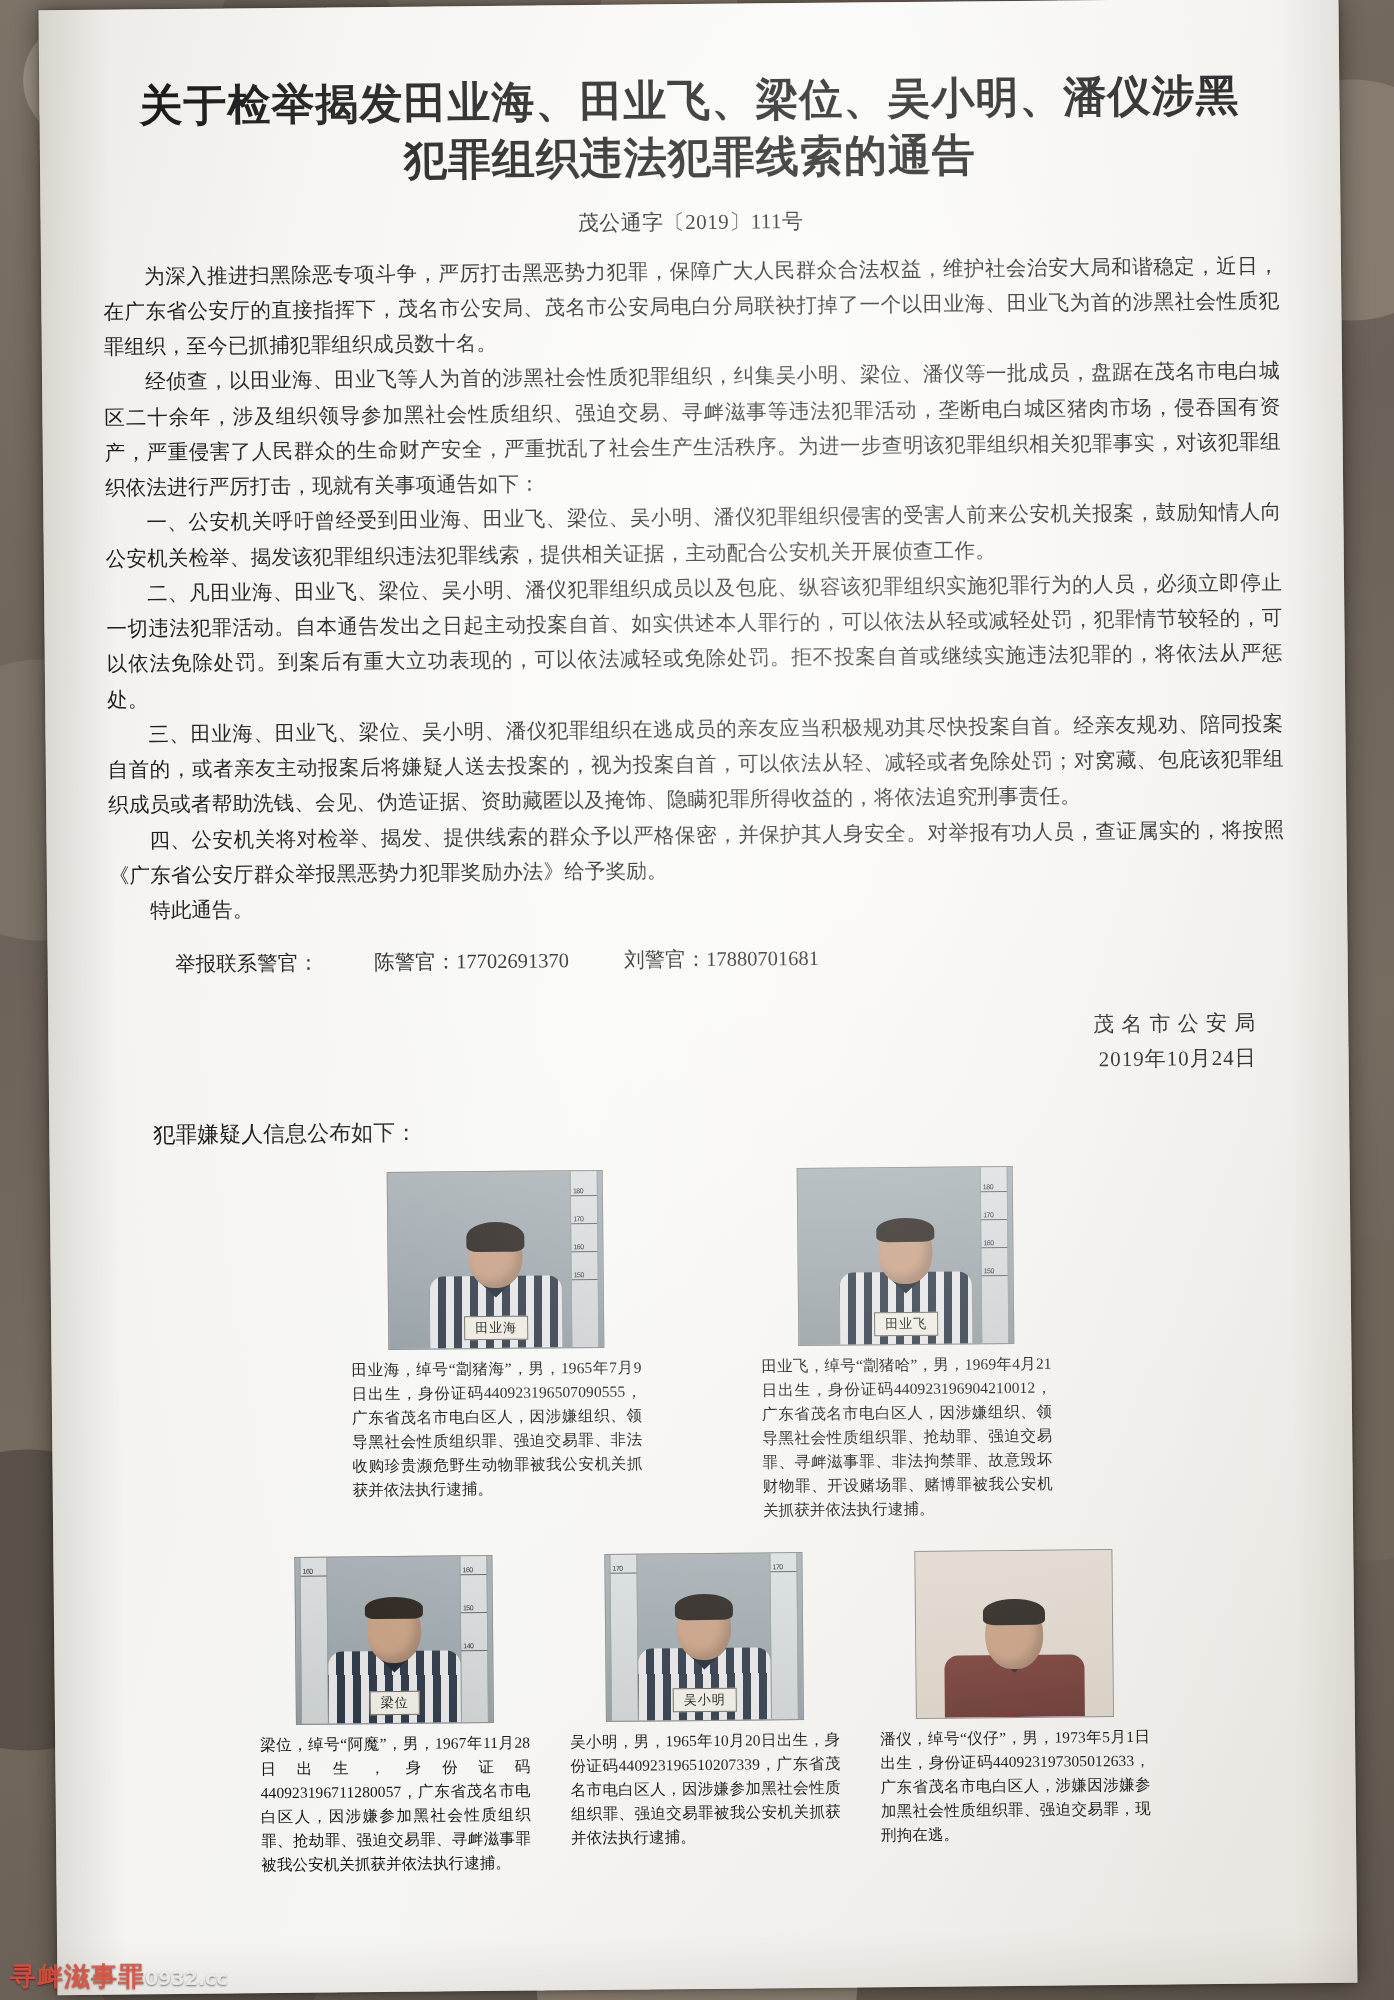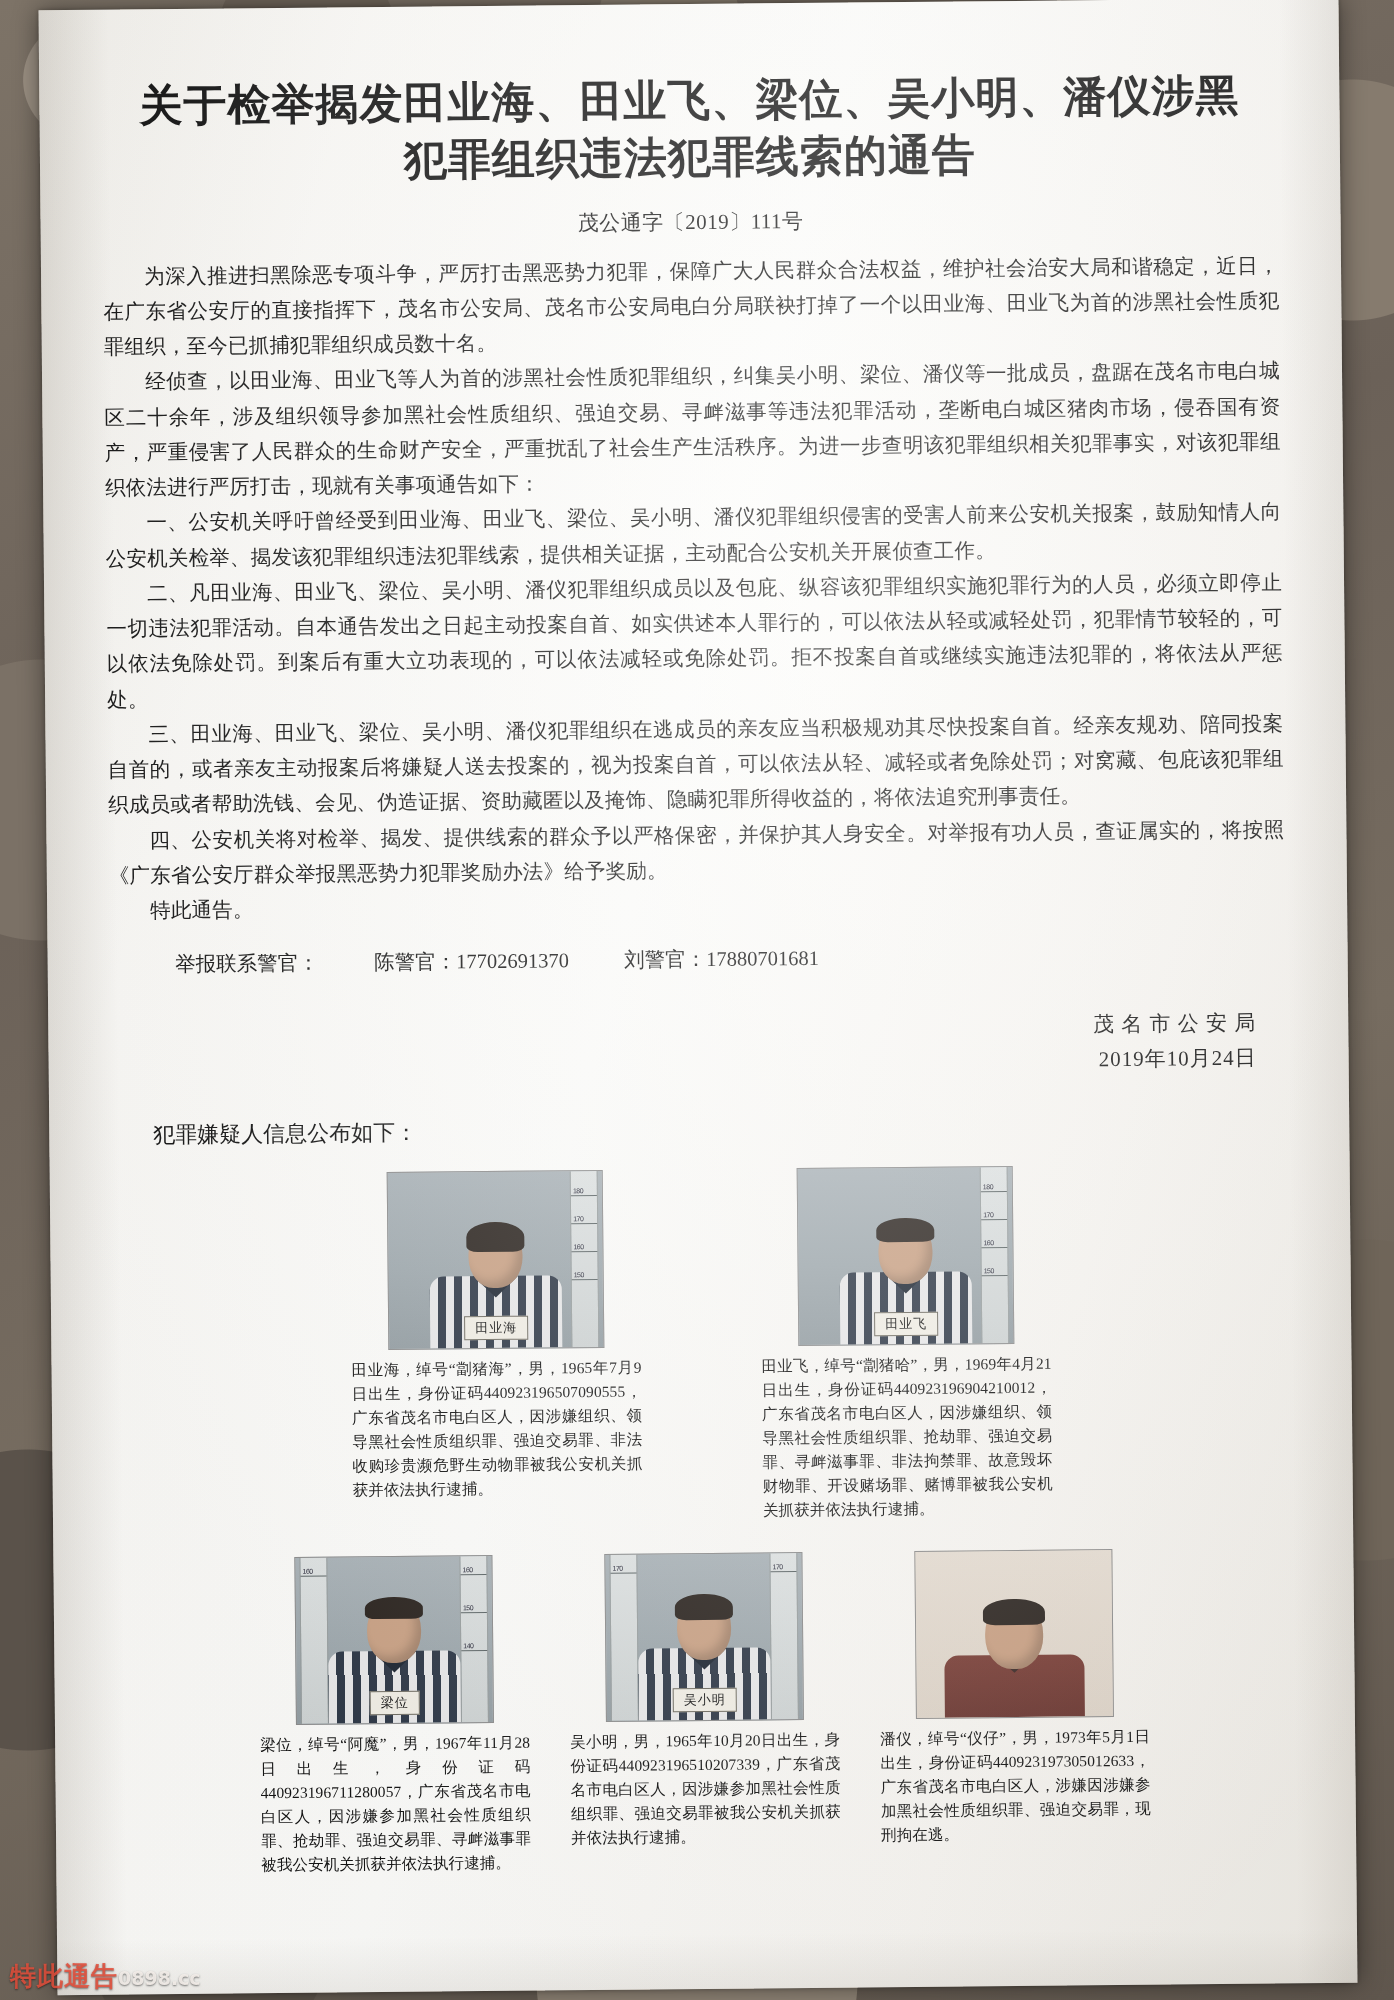--- a/index.html
+++ b/index.html
@@ -453,14 +453,14 @@
         </div>
         <div class="caption first">潘仪，绰号“仪仔”，男，1973年5月1日出生，身份证码440923197305012633，广东省茂名市电白区人，涉嫌因涉嫌参加黑社会性质组织罪、强迫交易罪，现刑拘在逃。</div>
       </div>
 
     </div>
 
   </div>
 </div>
 
 <div class="watermark">
-  <span>特此通告</span><span class="sub">0898.cc</span>
+  <span>寻衅滋事罪</span><span class="sub">0932.cc</span>
 </div>
 
 </body></html>

